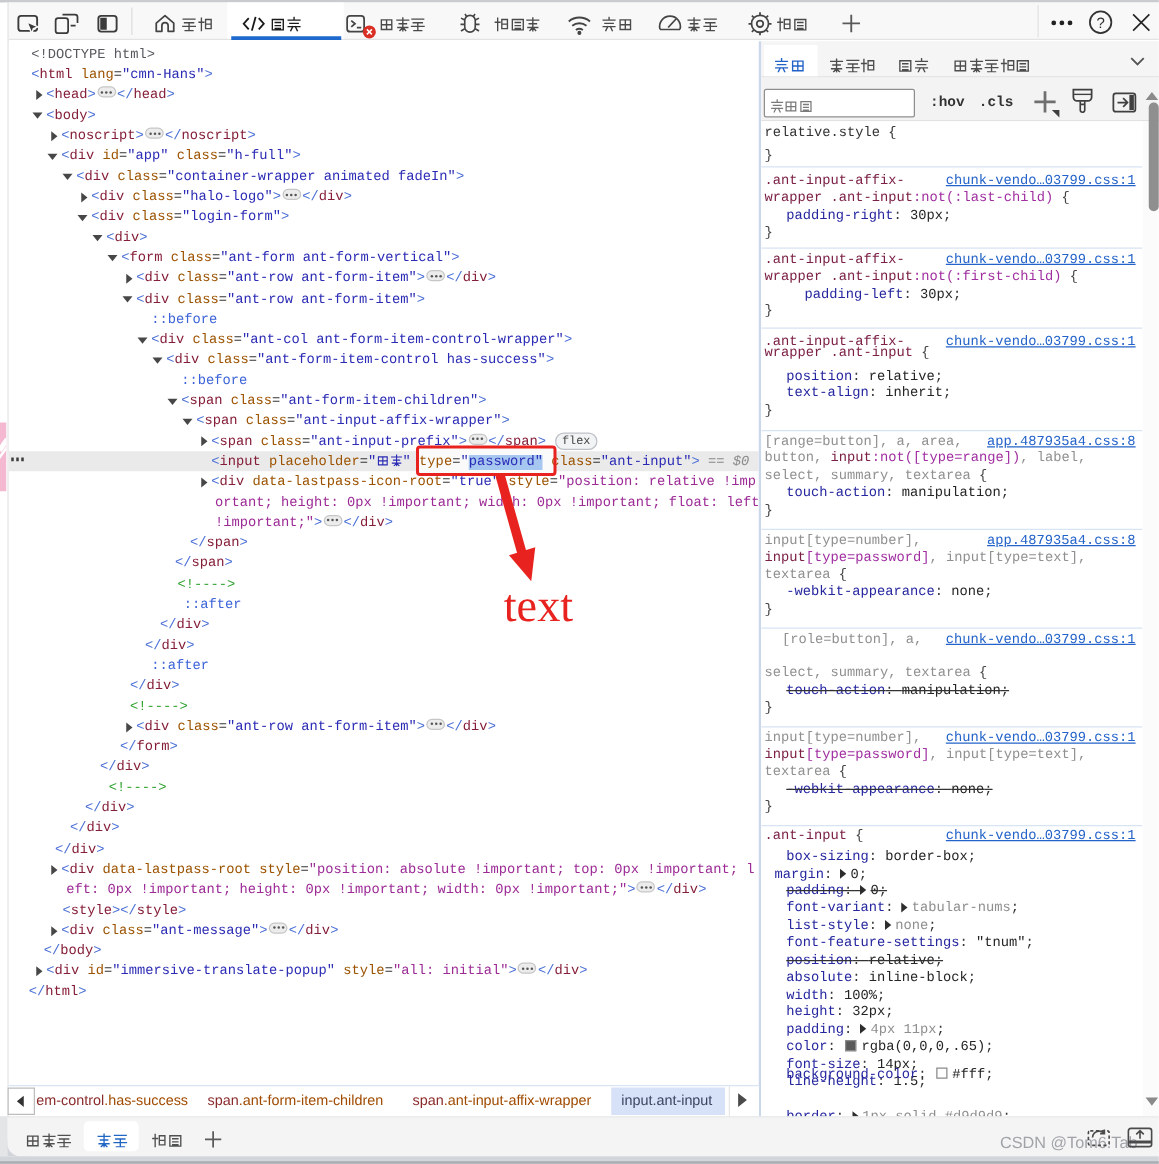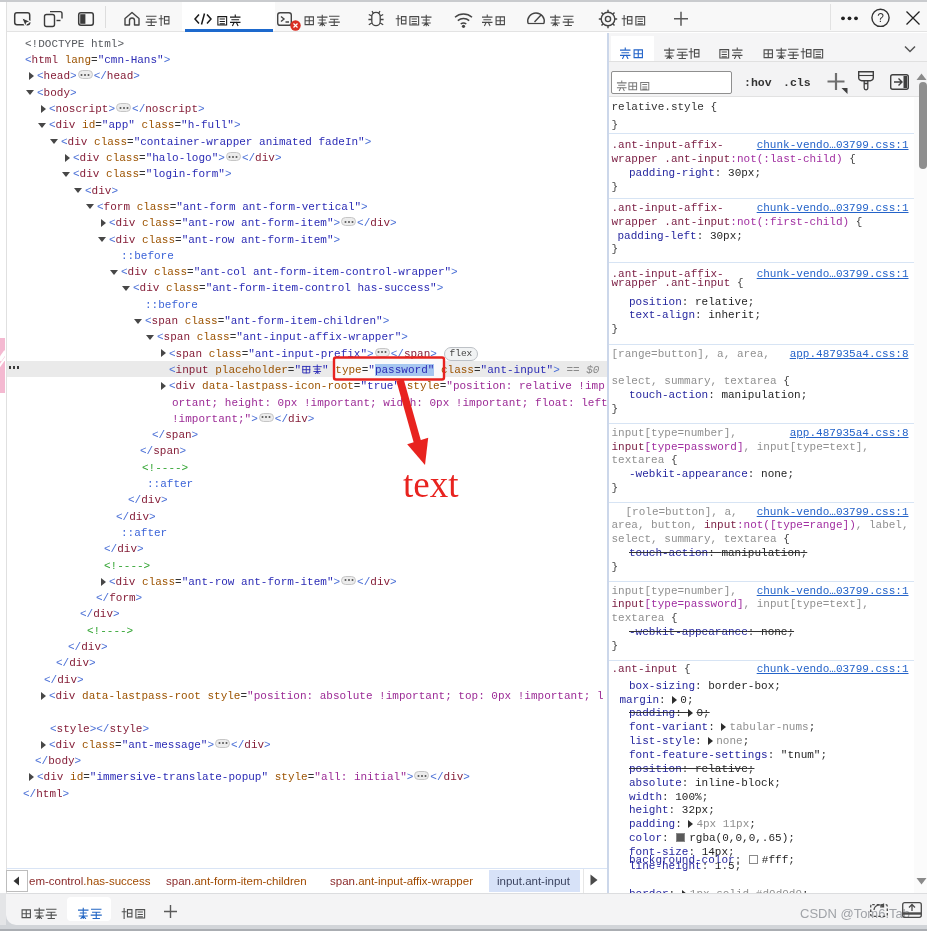--- a/index.html
+++ b/index.html
@@ -222,20 +222,21 @@
       <div class="ar" style="left:100.5px;top:577.5px"></div>
       <div class="tl" style="left:109.0px;top:573.8px"><i style="color:#4a6fd6">&lt;</i><i style="color:#851e38">div</i> <i style="color:#9c5300">class</i><i style="color:#333">=</i><i style="color:#2b2bb5">"ant-row ant-form-item"</i><i style="color:#4a6fd6">&gt;</i><span class="pill"><i></i></span><i style="color:#4a6fd6">&lt;/</i><i style="color:#851e38">div</i><i style="color:#4a6fd6">&gt;</i></div>
       <div class="tl" style="left:96.0px;top:590.1px"><i style="color:#4a6fd6">&lt;/</i><i style="color:#851e38">form</i><i style="color:#4a6fd6">&gt;</i></div>
       <div class="tl" style="left:80.0px;top:606.4px"><i style="color:#4a6fd6">&lt;/</i><i style="color:#851e38">div</i><i style="color:#4a6fd6">&gt;</i></div>
       <div class="tl" style="left:87.0px;top:622.7px"><i style="color:#2fa32f">&lt;!----&gt;</i></div>
       <div class="tl" style="left:68.0px;top:639.0px"><i style="color:#4a6fd6">&lt;/</i><i style="color:#851e38">div</i><i style="color:#4a6fd6">&gt;</i></div>
       <div class="tl" style="left:56.0px;top:655.2px"><i style="color:#4a6fd6">&lt;/</i><i style="color:#851e38">div</i><i style="color:#4a6fd6">&gt;</i></div>
       <div class="tl" style="left:44.0px;top:671.6px"><i style="color:#4a6fd6">&lt;/</i><i style="color:#851e38">div</i><i style="color:#4a6fd6">&gt;</i></div>
       <div class="ar" style="left:40.5px;top:691.6px"></div>
       <div class="tl" style="left:49.0px;top:687.9px"><i style="color:#4a6fd6">&lt;</i><i style="color:#851e38">div</i> <i style="color:#9c5300">data-lastpass-root</i> <i style="color:#9c5300">style</i><i style="color:#333">=</i><i style="color:#9c2b96">"position: absolute !important; top: 0px !important; l</i></div>
+      <div class="tl" style="left:53.0px;top:704.2px"><i style="color:#9c2b96">eft: 0px !important; height: 0px !important; width: 0px !important;"</i><i style="color:#4a6fd6">&gt;</i><span class="pill"><i></i></span><i style="color:#4a6fd6">&lt;/</i><i style="color:#851e38">div</i><i style="color:#4a6fd6">&gt;</i></div>
       <div class="tl" style="left:50.0px;top:720.5px"><i style="color:#4a6fd6">&lt;</i><i style="color:#851e38">style</i><i style="color:#4a6fd6">&gt;</i><i style="color:#4a6fd6">&lt;/</i><i style="color:#851e38">style</i><i style="color:#4a6fd6">&gt;</i></div>
       <div class="ar" style="left:40.5px;top:740.5px"></div>
       <div class="tl" style="left:49.0px;top:736.8px"><i style="color:#4a6fd6">&lt;</i><i style="color:#851e38">div</i> <i style="color:#9c5300">class</i><i style="color:#333">=</i><i style="color:#2b2bb5">"ant-message"</i><i style="color:#4a6fd6">&gt;</i><span class="pill"><i></i></span><i style="color:#4a6fd6">&lt;/</i><i style="color:#851e38">div</i><i style="color:#4a6fd6">&gt;</i></div>
       <div class="tl" style="left:35.0px;top:753.1px"><i style="color:#4a6fd6">&lt;/</i><i style="color:#851e38">body</i><i style="color:#4a6fd6">&gt;</i></div>
       <div class="ar" style="left:28.5px;top:773.1px"></div>
       <div class="tl" style="left:37.0px;top:769.4px"><i style="color:#4a6fd6">&lt;</i><i style="color:#851e38">div</i> <i style="color:#9c5300">id</i><i style="color:#333">=</i><i style="color:#2b2bb5">"immersive-translate-popup"</i> <i style="color:#9c5300">style</i><i style="color:#333">=</i><i style="color:#9c2b96">"all: initial"</i><i style="color:#4a6fd6">&gt;</i><span class="pill"><i></i></span><i style="color:#4a6fd6">&lt;/</i><i style="color:#851e38">div</i><i style="color:#4a6fd6">&gt;</i></div>
       <div class="tl" style="left:23.0px;top:785.7px"><i style="color:#4a6fd6">&lt;/</i><i style="color:#851e38">html</i><i style="color:#4a6fd6">&gt;</i></div>
     </div>
   </div>
 <svg class="abs" style="left:0;top:0;pointer-events:none;z-index:50" width="927" height="931" viewBox="0 0 927 931">
@@ -346,42 +347,42 @@
       <div class="rl" style="left:3.0px;top:100.0px"><i style="color:#333">relative.style {</i></div>
       <div class="rl" style="left:3.0px;top:117.5px"><i style="color:#444">}</i></div>
       <div class="rl" style="left:3.0px;top:138.3px"><i style="color:#7c2045">.ant-input-affix-</i></div>
       <div class="rlink" style="top:138.3px">chunk-vendo…03799.css:1</div>
       <div class="rl" style="left:3.0px;top:152.2px"><i style="color:#7c2045">wrapper .ant-input</i><i style="color:#a12fa1">:not(:last-child)</i><i style="color:#444"> {</i></div>
       <div class="rl" style="left:20.5px;top:166.0px"><i style="color:#26279f">padding-right</i><i style="color:#333">: </i><i style="color:#252525">30px</i><i style="color:#333">;</i></div>
       <div class="rl" style="left:3.0px;top:180.0px"><i style="color:#444">}</i></div>
       <div class="rl" style="left:3.0px;top:200.8px"><i style="color:#7c2045">.ant-input-affix-</i></div>
       <div class="rlink" style="top:200.8px">chunk-vendo…03799.css:1</div>
       <div class="rl" style="left:3.0px;top:214.7px"><i style="color:#7c2045">wrapper .ant-input</i><i style="color:#a12fa1">:not(:first-child)</i><i style="color:#444"> {</i></div>
-      <div class="rl" style="left:9px;top:228.6px"><i style="color:#26279f">padding-left</i><i style="color:#333">: </i><i style="color:#252525">30px</i><i style="color:#333">;</i></div>
+      <div class="rl" style="left:35px;top:228.6px"><i style="color:#26279f">padding-left</i><i style="color:#333">: </i><i style="color:#252525">30px</i><i style="color:#333">;</i></div>
       <div class="rl" style="left:3.0px;top:242.4px"><i style="color:#444">}</i></div>
       <div class="rl" style="left:3.0px;top:266.8px"><i style="color:#7c2045">.ant-input-affix-</i></div>
       <div class="rlink" style="top:266.8px">chunk-vendo…03799.css:1</div>
       <div class="rl" style="left:3.0px;top:276px"><i style="color:#7c2045">wrapper .ant-input</i><i style="color:#444"> {</i></div>
       <div class="rl" style="left:20.5px;top:294.5px"><i style="color:#26279f">position</i><i style="color:#333">: </i><i style="color:#252525">relative</i><i style="color:#333">;</i></div>
       <div class="rl" style="left:20.5px;top:308.4px"><i style="color:#26279f">text-align</i><i style="color:#333">: </i><i style="color:#252525">inherit</i><i style="color:#333">;</i></div>
       <div class="rl" style="left:3.0px;top:322.3px"><i style="color:#444">}</i></div>
       <div class="rl" style="left:3.0px;top:346.5px"><i style="color:#909090">[range=button], a, area,</i></div>
       <div class="rlink" style="top:346.5px">app.487935a4.css:8</div>
+      <div class="rl" style="left:3.0px;top:360.4px"><i style="color:#909090">button, </i><i style="color:#7c2045">input</i><i style="color:#a12fa1">:not([type=range])</i><i style="color:#909090">, label,</i></div>
       <div class="rl" style="left:3.0px;top:374.3px"><i style="color:#909090">select, summary, textarea</i><i style="color:#444"> {</i></div>
       <div class="rl" style="left:20.5px;top:388.2px"><i style="color:#26279f">touch-action</i><i style="color:#333">: </i><i style="color:#252525">manipulation</i><i style="color:#333">;</i></div>
       <div class="rl" style="left:3.0px;top:402.1px"><i style="color:#444">}</i></div>
       <div class="rl" style="left:3.0px;top:425.6px"><i style="color:#909090">input[type=number],</i></div>
       <div class="rlink" style="top:425.6px">app.487935a4.css:8</div>
       <div class="rl" style="left:3.0px;top:439.5px"><i style="color:#7c2045">input</i><i style="color:#a12fa1">[type=password]</i><i style="color:#909090">, input[type=text],</i></div>
       <div class="rl" style="left:3.0px;top:453.4px"><i style="color:#909090">textarea</i><i style="color:#444"> {</i></div>
       <div class="rl" style="left:20.5px;top:467.3px"><i style="color:#26279f">-webkit-appearance</i><i style="color:#333">: </i><i style="color:#252525">none</i><i style="color:#333">;</i></div>
       <div class="rl" style="left:3.0px;top:481.1px"><i style="color:#444">}</i></div>
       <div class="rl" style="left:17px;top:504.6px"><i style="color:#909090">[role=button], a,</i></div>
       <div class="rlink" style="top:504.6px">chunk-vendo…03799.css:1</div>
-      <div class="rl" style="left:3.0px;top:518.4px"><i style="color:#909090">area, button, </i><i style="color:#7c2045">input</i><i style="color:#a12fa1">:not([type=range])</i><i style="color:#909090">, label,</i></div>
       <div class="rl" style="left:3.0px;top:532.3px"><i style="color:#909090">select, summary, textarea</i><i style="color:#444"> {</i></div>
       <div class="rl" style="left:20.5px;top:546.2px"><span class="strike"><i style="color:#26279f">touch-action</i><i style="color:#333">: </i><i style="color:#252525">manipulation</i><i style="color:#333">;</i></span></div>
       <div class="rl" style="left:3.0px;top:560.1px"><i style="color:#444">}</i></div>
       <div class="rl" style="left:3.0px;top:583.5px"><i style="color:#909090">input[type=number],</i></div>
       <div class="rlink" style="top:583.5px">chunk-vendo…03799.css:1</div>
       <div class="rl" style="left:3.0px;top:597.4px"><i style="color:#7c2045">input</i><i style="color:#a12fa1">[type=password]</i><i style="color:#909090">, input[type=text],</i></div>
       <div class="rl" style="left:3.0px;top:611.3px"><i style="color:#909090">textarea</i><i style="color:#444"> {</i></div>
       <div class="rl" style="left:20.5px;top:625.2px"><span class="strike"><i style="color:#26279f">-webkit-appearance</i><i style="color:#333">: </i><i style="color:#252525">none</i><i style="color:#333">;</i></span></div>
       <div class="rl" style="left:3.0px;top:639.0px"><i style="color:#444">}</i></div>
       <div class="rl" style="left:3.0px;top:661.9px"><i style="color:#7c2045">.ant-input</i><i style="color:#444"> {</i></div>

